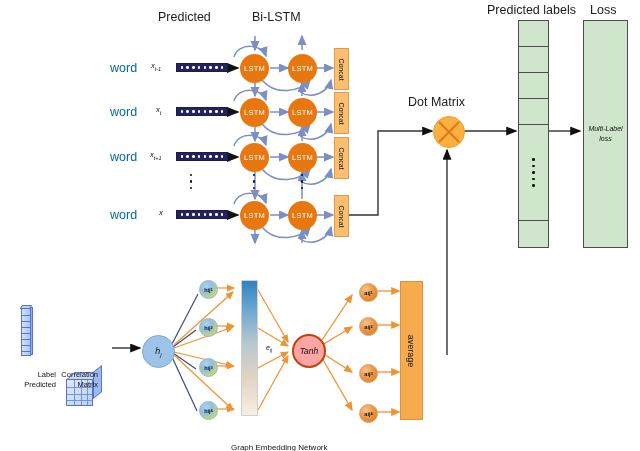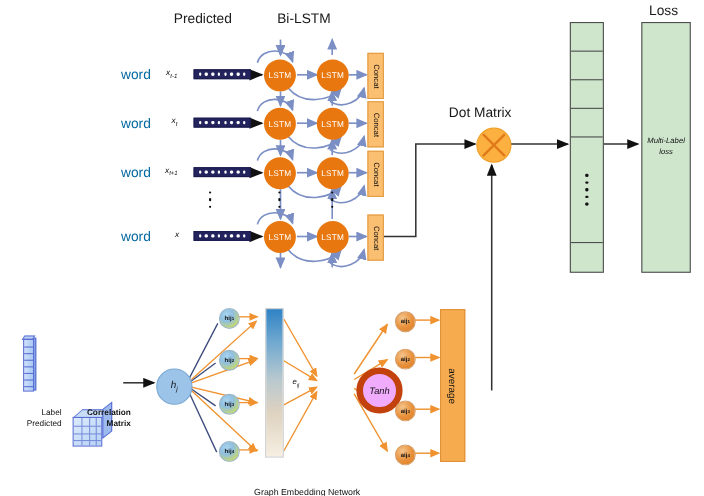--- a/index.html
+++ b/index.html
@@ -82,24 +82,24 @@
   .hij sub{font-size:4px;}
   .aij{
     width:17px;height:17px;border-radius:50%;
     background:radial-gradient(circle at 35% 30%, #f4c48b 0%, #e8903a 55%, #d97c22 100%);
     border:1px solid #d8a06a;
     display:flex;align-items:center;justify-content:center;
     font-size:5.5px;color:#111;font-weight:bold;
   }
   .aij sub{font-size:4px;}
   .tanh{
-    width:30px;height:30px;border-radius:50%;background:#f0abfc;
-    border:6px solid #c2410c;
-    display:flex;align-items:center;justify-content:center;
-    font-size:8.5px;font-style:italic;color:#111;margin-left:32px;
+    width:30px;height:30px;border-radius:50%;background:#fca5a5;
+    border:2px solid #c2410c;
+    display:flex;align-items:center;justify-content:center;
+    font-size:8.5px;font-style:italic;color:#111;
   }
   .gradbar{
     width:17px;
     background:linear-gradient(to bottom,#2f82c4 0%,#6fa8d0 22%,#b9c9cf 48%,#ded2c0 70%,#f6efe2 100%);
     border:1px solid #cfcfcf;box-sizing:border-box;
   }
   .avgbar{
     width:23px;background:#f6ab4e;border:1px solid #e0913a;box-sizing:border-box;
     display:flex;align-items:center;justify-content:center;
   }
@@ -267,20 +267,21 @@
     <g stroke="#f0922f" stroke-width="1.3" fill="none" marker-end="url(#arrOrange)">
       <path d="M377,291 L399,291"></path>
       <path d="M377,325 L399,325"></path>
       <path d="M377,372 L399,372"></path>
       <path d="M377,412 L399,412"></path>
     </g>
   </svg>
 
   <div class="abs heading" style="left:158px;top:10px;">Predicted</div>
   <div class="abs heading" style="left:252px;top:10px;">Bi-LSTM</div>
+  <div class="abs heading" style="left:487px;top:3px;">Predicted labels</div>
   <div class="abs heading" style="left:590px;top:3px;">Loss</div>
   <div class="abs heading" style="left:408px;top:95px;">Dot Matrix</div>
 
   <div class="abs wordlabel" style="left:110px;top:61px;">word</div>
   <div class="abs xlabel" style="left:151px;top:61px;"><span>x</span><sub>t-1</sub></div>
   <div class="abs embed" style="left:176px;top:63px;width:52px;">
     <i></i>
       <i></i>
       <i></i>
       <i></i>
@@ -418,21 +419,21 @@
     <div class="cside"></div>
     <div class="cface">
       <i style="top:7px;"></i>
         <i style="top:14px;"></i>
         <i style="top:20px;"></i>
       <u style="left:7px;"></u>
         <u style="left:14px;"></u>
         <u style="left:20px;"></u>
     </div>
   </div>
-  <div class="abs iconcap" style="left:61px;top:370px;width:58px;font-weight:bold;">
+  <div class="abs iconcap" style="left:40px;top:370px;width:58px;">
     <span>Correlation</span><br>
     <span>Matrix</span>
   </div>
 
   <div class="abs hnode" style="left:142px;top:335px;">
     <span><span>h</span><sub style="font-size:6px;">j</sub></span>
   </div>
 
   <div class="abs hij" style="left:199px;top:280px;">
     <span>h</span>

